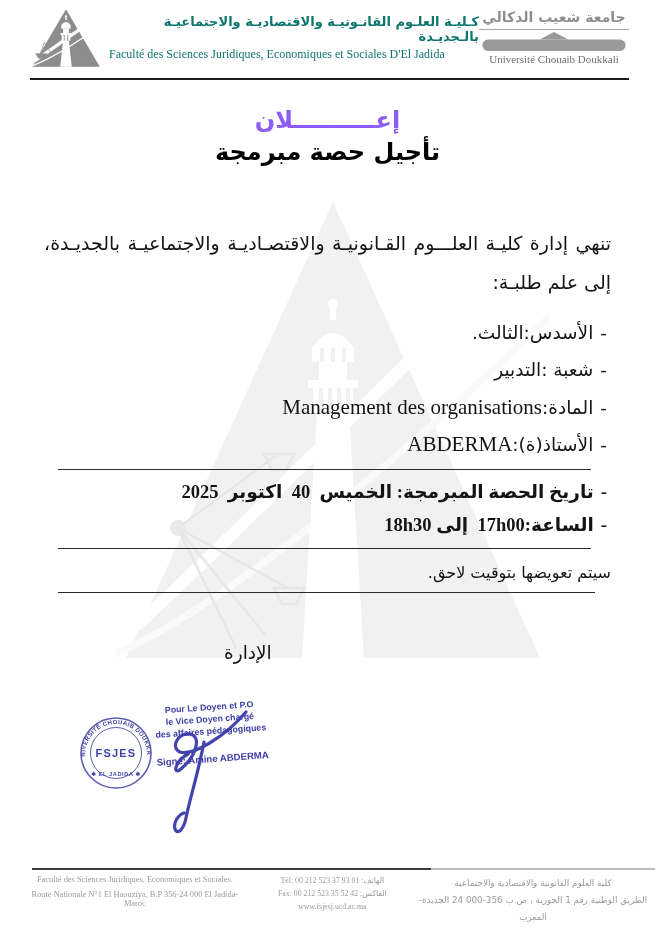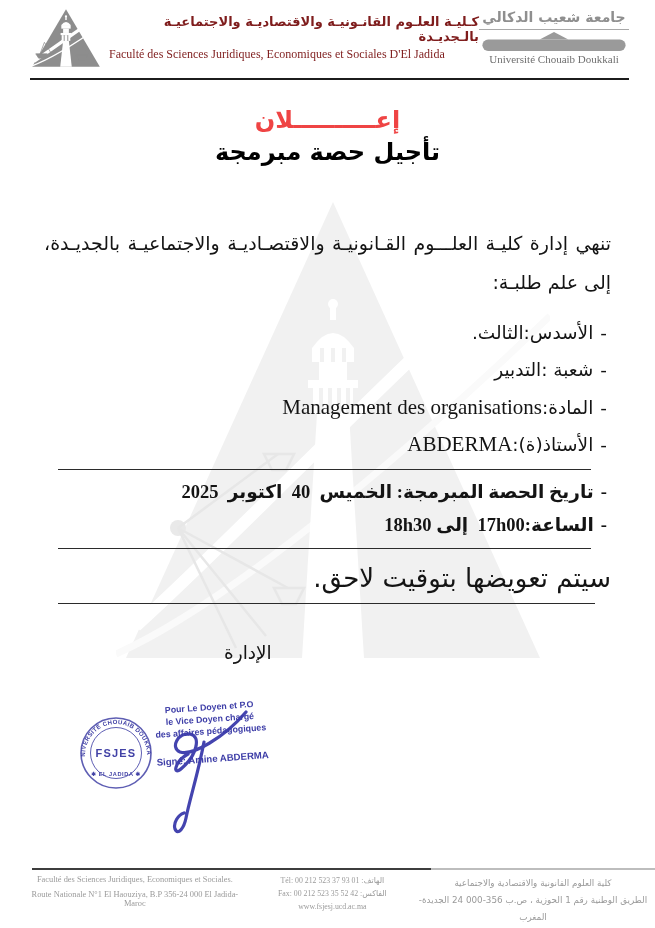--- a/index.html
+++ b/index.html
@@ -2,44 +2,44 @@
 <html lang="ar"><head>
 <meta charset="utf-8">
 <style>
   html,body{margin:0;padding:0;background:#e8e8e8;}
   .page{position:relative;width:655px;height:928px;margin:0 auto;background:#ffffff;overflow:hidden;
         font-family:"DejaVu Sans",sans-serif;color:#141414;}
   
   .header{display:flex;justify-content:space-between;align-items:flex-start;padding:7px 26px 0 30px;height:68px;position:relative;z-index:2;}
   .logo-left{display:flex;align-items:center;gap:7px;}
   .logo-left svg{width:74px;height:62px;display:block;}
-  .llt{color:#7f1d1d;direction:rtl;text-align:right;}
+  .llt{color:#0f766e;direction:rtl;text-align:right;}
   .llt-ar{font-size:13px;font-weight:bold;letter-spacing:.2px;}
   .llt-tif{font-size:8px;margin-top:3px;letter-spacing:.8px;}
   .llt-fr{font-size:12px;margin-top:3px;direction:ltr;text-align:left;font-family:"Liberation Serif",serif;}
   .logo-right{width:152px;text-align:center;color:#8f8f8f;padding-top:2px;}
   .lr-ar{font-size:14px;font-weight:bold;direction:rtl;}
   .lr-line{height:1px;background:#a8a8a8;margin-top:4px;}
   .lr-shape{display:block;width:150px;height:21px;margin:1px auto 0;}
   .lr-fr{font-size:11px;color:#6f6f6f;font-family:"Liberation Serif",serif;margin-top:1px;white-space:nowrap;}
   .header-rule{height:2px;background:#1c1c1c;margin:3px 26px 0 30px;position:relative;z-index:2;}
   
   .watermark{position:absolute;left:116px;top:196px;width:434px;height:468px;z-index:0;pointer-events:none;}
   
   .main{position:relative;z-index:1;padding:0 44px;direction:rtl;}
-  .title{margin:26px 0 4px;text-align:center;font-size:24px;font-weight:bold;color:#ef4444;}
+  .title{margin:26px 0 4px;text-align:center;font-size:24px;font-weight:bold;color:#8b5cf6;}
   .subtitle{margin:0;text-align:center;font-size:24px;font-weight:bold;color:#000;}
   .intro{font-size:19px;line-height:2.05;text-align:justify;margin:58px 0 12px;}
   .list{padding:0 4px 0 0;}
   .item{font-size:18.5px;line-height:1.78;white-space:pre-wrap;}
   .item .dash{margin-left:7px;}
   .item .lat{font-family:"Liberation Serif",serif;font-size:21px;}
   .item.bold{font-weight:bold;font-family:"Liberation Serif","DejaVu Sans",sans-serif;}
   hr.rule{border:none;border-top:1.6px solid #2b2b2b;margin:6px 16px 6px 14px;}
-  .closing{font-size:26px;margin:14px 0 10px;}
+  .closing{font-size:16px;margin:14px 0 10px;}
   .admin{position:absolute;top:642px;left:224px;z-index:1;direction:rtl;font-size:18.5px;margin:0;}
   
   .sig{position:absolute;top:692px;left:78px;width:210px;height:155px;z-index:2;}
   .stamp{position:absolute;left:0;top:23px;width:76px;height:76px;}
   .sig-text{position:absolute;left:70px;top:10px;width:126px;transform:rotate(-4deg);
             color:#3f3fa8;font-size:8.8px;font-weight:bold;line-height:1.35;text-align:center;
             font-family:"Liberation Sans",sans-serif;}
   .sig-signed{margin-top:15px;font-size:9.6px;white-space:nowrap;}
   .scribble{position:absolute;left:50px;top:4px;width:140px;height:148px;}
   

